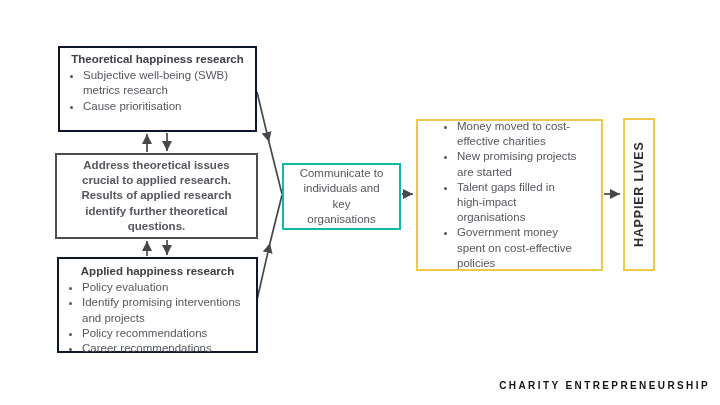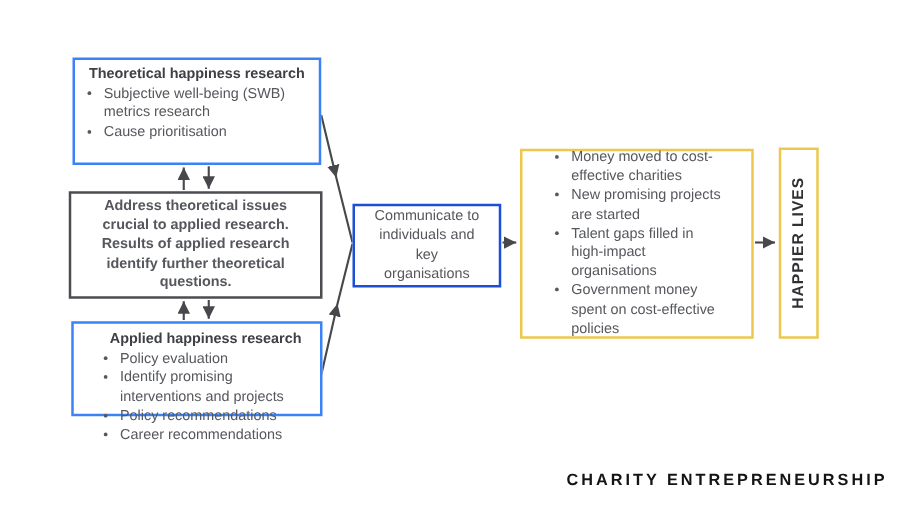--- a/index.html
+++ b/index.html
@@ -23,28 +23,28 @@
     stroke-width: 1.7;
     fill: none;
   }
   .box {
     position: absolute;
     box-sizing: border-box;
     background: #ffffff;
     font-size: 11.5px;
     line-height: 1.32;
   }
-  .box.blue   { border: 2px solid #3b82f6; }
+  .box.blue   { border: 2px solid #0f172a; }
   .box.gray   { border: 2px solid #4b4d51; }
-  .box.orange { border: 2px solid #1d4ed8; }
+  .box.orange { border: 2px solid #14b8a6; }
   .box.yellow { border: 2px solid #edc84d; }
 
   .theoretical { left: 58px; top: 46px;  width: 199px; height: 86px; padding: 4px 6px 0 6px; }
   .exchange    { left: 55px; top: 153px; width: 203px; height: 86px; display: flex; align-items: center; justify-content: center; text-align: center; padding: 0 10px; font-weight: bold; }
-  .applied     { left: 57px; top: 257px; width: 201px; height: 76px; padding: 5px 6px 0 20px; }
+  .applied     { left: 57px; top: 257px; width: 201px; height: 96px; padding: 5px 6px 0 6px; }
   .communicate { left: 282px; top: 163px; width: 119px; height: 67px; display: flex; align-items: center; justify-content: center; text-align: center; padding: 0 14px; }
   .outcomes    { left: 416px; top: 119px; width: 187px; height: 152px; display: flex; flex-direction: column; justify-content: center; padding: 4px 22px; }
   .happier     { left: 623px; top: 118px; width: 32px;  height: 153px; display: flex; align-items: center; justify-content: center; }
 
   .box-title {
     font-weight: bold;
     color: #3e4045;
     text-align: center;
     margin: 0 0 1px 0;
   }
@@ -59,21 +59,21 @@
     white-space: nowrap;
     font-weight: bold;
     font-size: 12.5px;
     letter-spacing: 0.8px;
     color: #2f3033;
   }
   .footer {
     position: absolute;
     right: 10px;
     bottom: 14px;
-    font-size: 13px;
+    font-size: 10px;
     font-weight: bold;
     letter-spacing: 2.4px;
     color: #141414;
     white-space: nowrap;
   }
 </style>
 </head>
 <body>
 
 <div class="stage">

